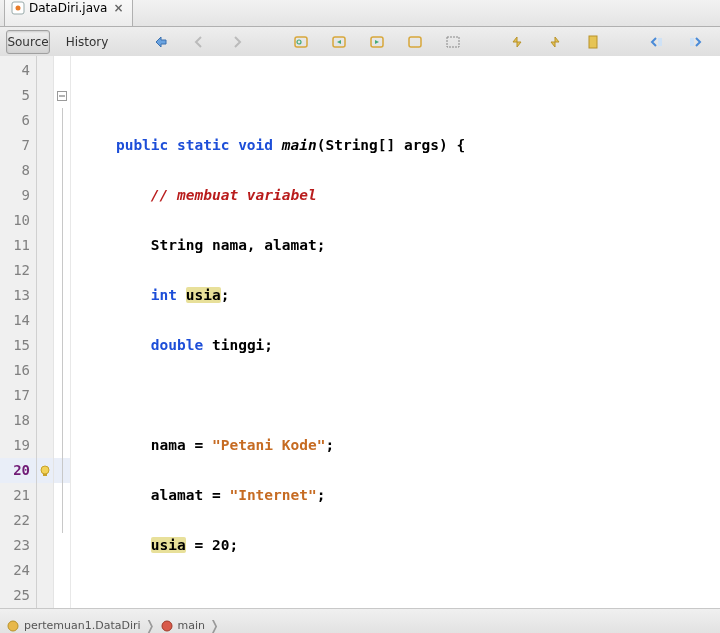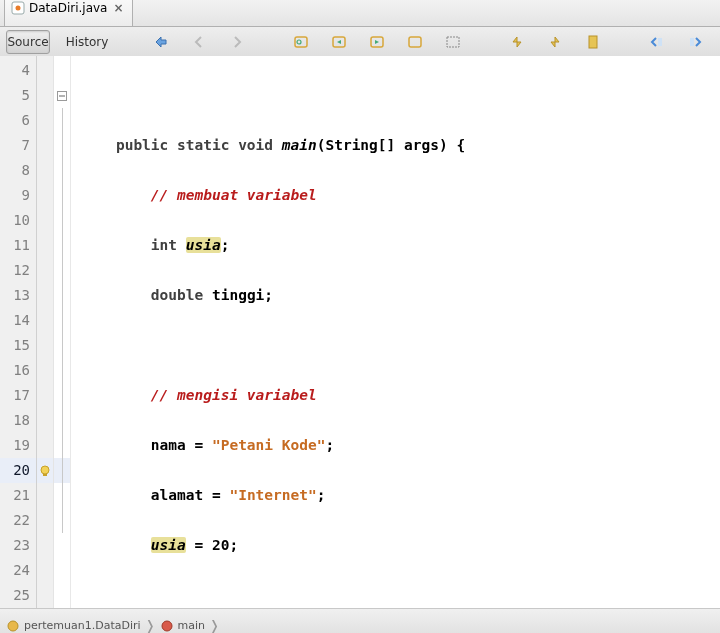--- a/index.html
+++ b/index.html
@@ -14,24 +14,24 @@
   .editor{position:absolute;top:56px;left:0;right:0;bottom:24px;display:flex;background:#fff;}
   .gutter{width:36px;background:#f0f0f0;border-right:1px solid #d0d0d0;padding-top:2px;text-align:right;font-family:"DejaVu Sans Mono",monospace;font-size:14px;color:#808080;line-height:25px;}
   .gutter div{padding-right:6px;height:25px;}
   .glyph{width:16px;background:#f0f0f0;border-right:1px solid #e4e4e4;padding-top:2px;}
   .glyph div{height:25px;display:flex;align-items:center;justify-content:center;}
   .fold{width:16px;background:#fff;border-right:1px solid #e8e8e8;padding-top:2px;}
   .fold div{height:25px;display:flex;align-items:center;justify-content:center;}
   .foldline{width:1px;background:#c8c8c8;height:25px;}
   .code{flex:1;padding:2px 0 0 10px;font-family:"DejaVu Sans Mono",monospace;font-size:14.5px;font-weight:bold;line-height:25px;white-space:pre;color:#000;}
   .code .line{height:25px;}
-  .kw{color:#404040;}
+  .kw{color:#1d4ed8;}
   .cm{color:#b91c1c;font-style:italic;}
   .st{color:#c66b22;}
-  .mk{background:#e8e09a;border-radius:2px;font-style:italic;}
+  .mk{background:#e8e09a;border-radius:2px;}
   .bold{font-weight:bold;}
   .statusbar{position:absolute;left:0;right:0;bottom:0;height:24px;background:linear-gradient(#f0f0f0,#e2e2e2);border-top:1px solid #c8c8c8;display:flex;align-items:flex-end;padding:0 6px;font-size:11px;color:#555;}
   .crumb{display:flex;align-items:center;gap:4px;padding-right:4px;}
   .chev{color:#999;font-size:13px;}
   svg{display:block;}
 </style>
 </head>
 <body>
 
 <div class="tabbar">
@@ -158,21 +158,21 @@
       <div>10</div>
       <div>11</div>
       <div>12</div>
       <div>13</div>
       <div>14</div>
       <div>15</div>
       <div>16</div>
       <div>17</div>
       <div>18</div>
       <div>19</div>
-      <div style="background: rgb(233, 238, 248); font-weight: normal; color: #0f172a;">20</div>
+      <div style="background: rgb(233, 238, 248); font-weight: bold; color: #701a75;">20</div>
       <div>21</div>
       <div>22</div>
       <div>23</div>
       <div>24</div>
       <div>25</div>
     </div>
   <div class="glyph" id="glyph">
       <div></div>
       <div></div>
       <div></div>
@@ -261,24 +261,24 @@
         <div class="foldline"></div>
       </div>
       <div></div>
       <div></div>
       <div></div>
     </div>
   <div class="code">
 <div class="line"></div>
 <div class="line">    <span class="kw">public static void</span> <span class="bold" style="font-style:italic">main</span><span>(String[] args) {</span></div>
 <div class="line">        <span class="cm">// membuat variabel</span></div>
+<div class="line">        <span>String nama, alamat;</span></div>
 <div class="line">        <span class="kw">int</span> <span class="mk">usia</span><span>;</span></div>
 <div class="line">        <span class="kw">double</span><span> tinggi;</span></div>
 <div class="line"></div>
-<div class="line">        <span class="cm">// mengisi variabel</span></div>
 <div class="line">        <span>nama = </span><span class="st">"Petani Kode"</span><span>;</span></div>
 <div class="line">        <span>alamat = </span><span class="st">"Internet"</span><span>;</span></div>
 <div class="line">        <span class="mk">usia</span><span> = 20;</span></div>
 
 
 
 
 
 
 

